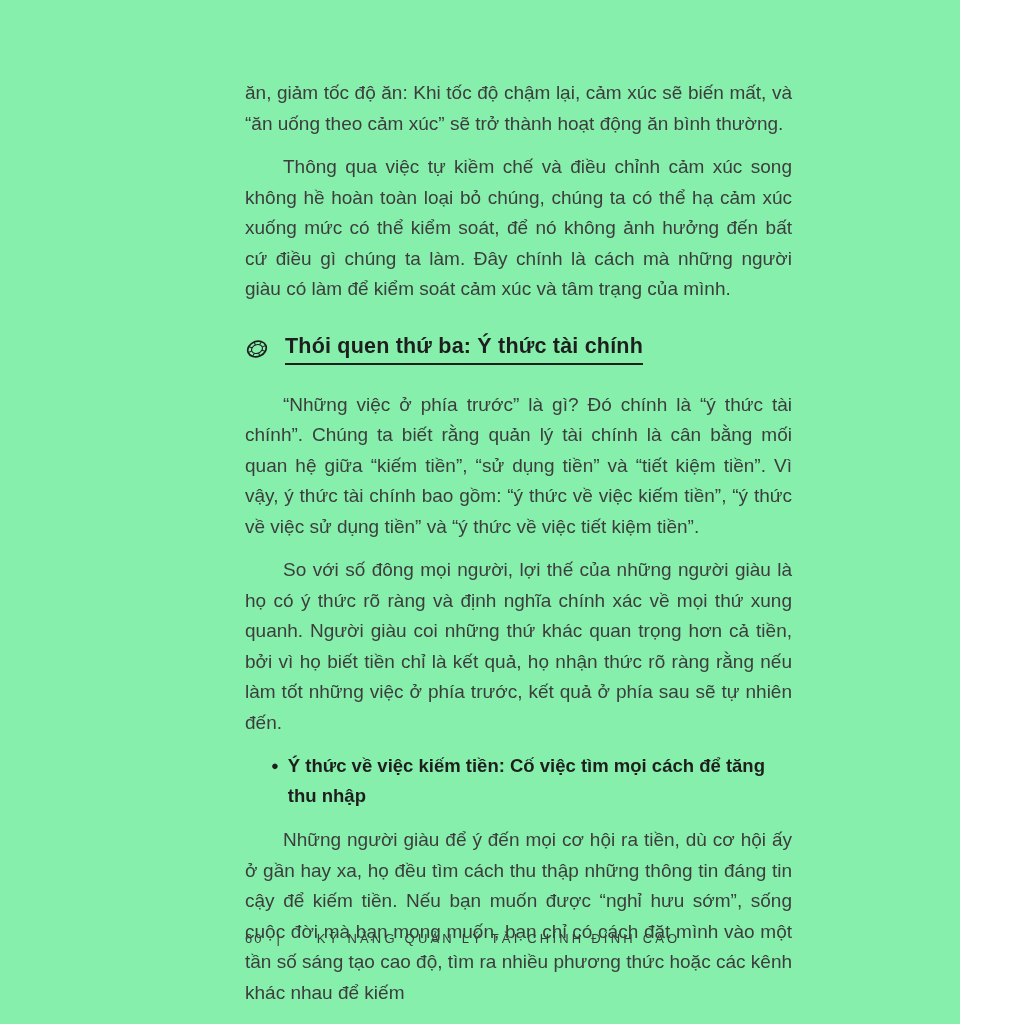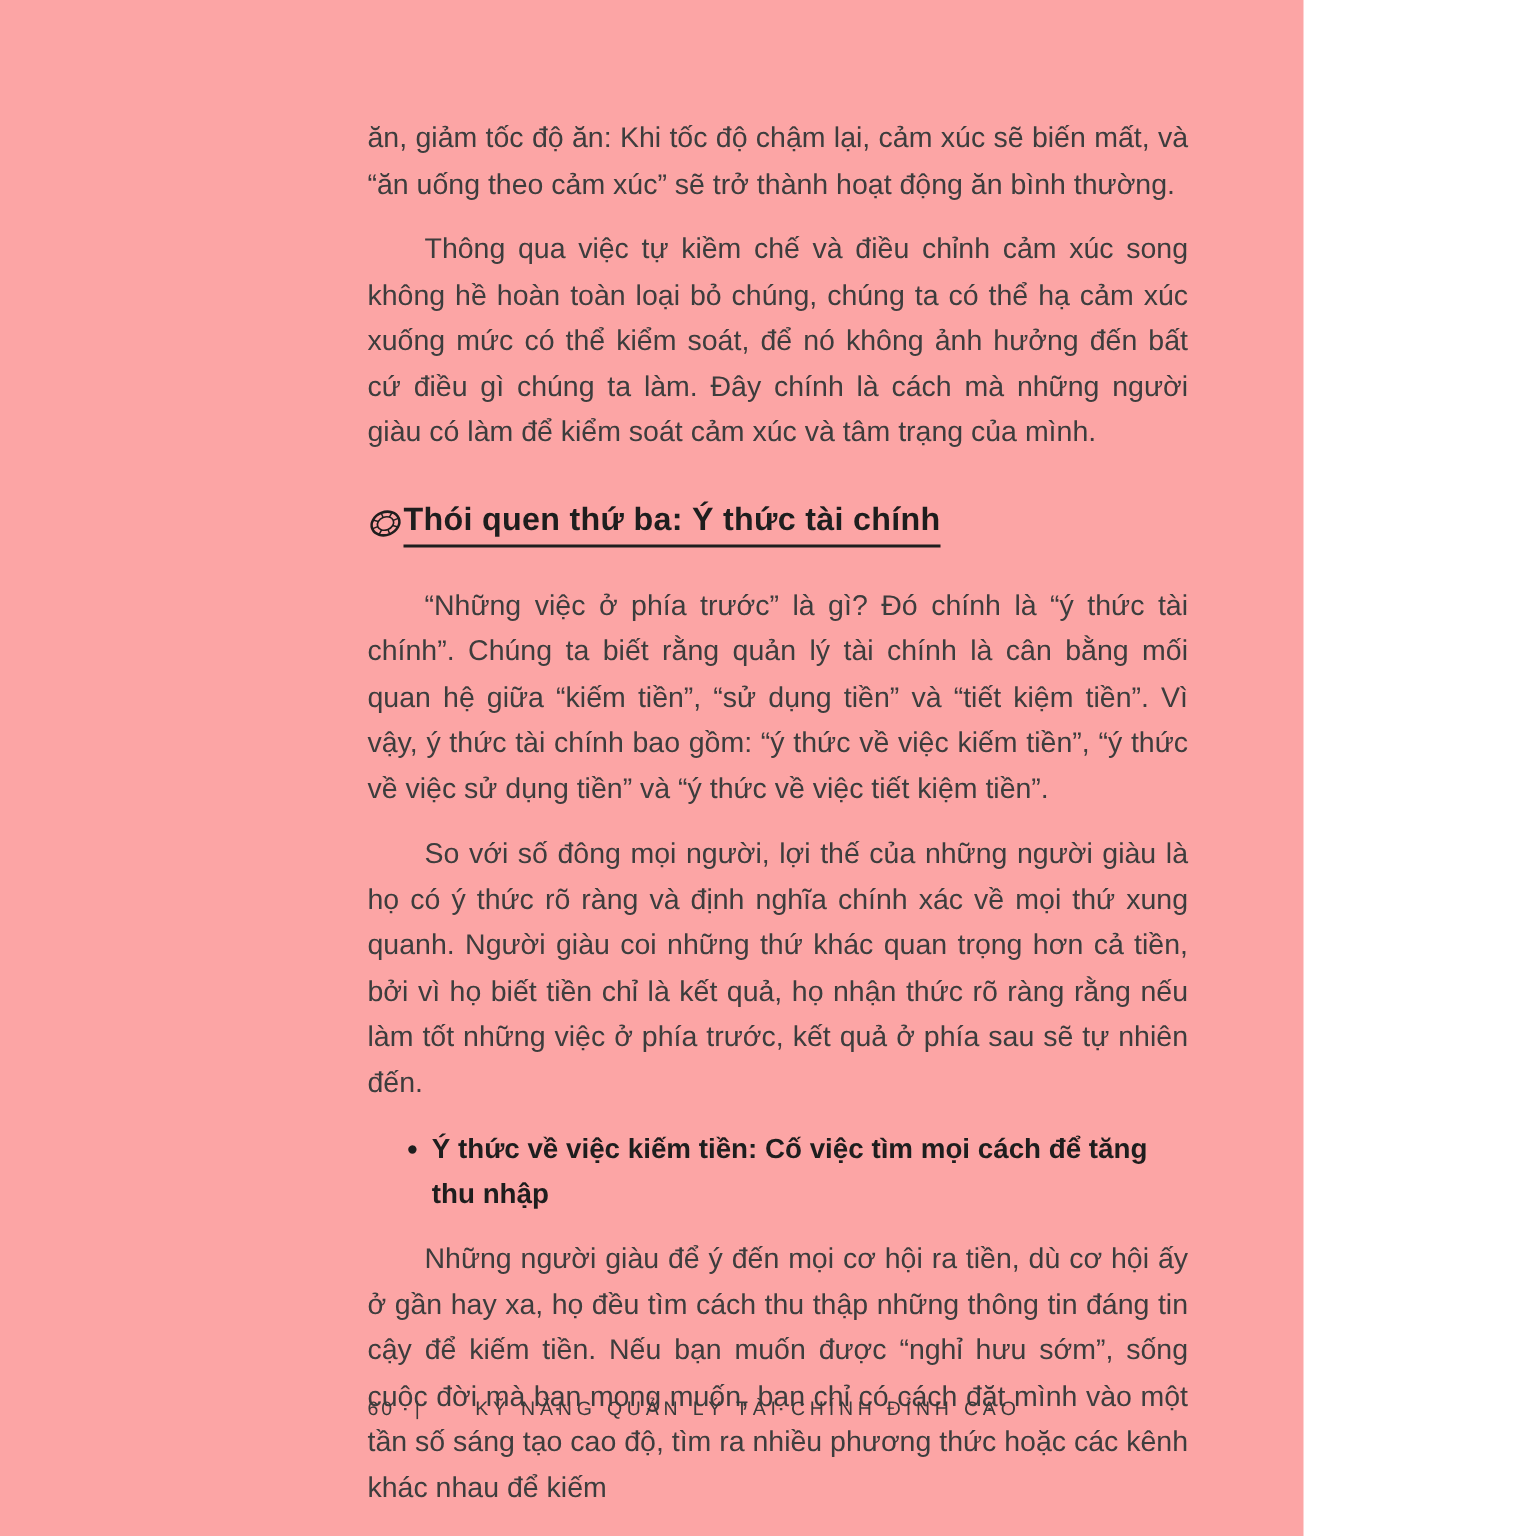--- a/index.html
+++ b/index.html
@@ -2,23 +2,23 @@
 <html lang="vi"><head>
 <meta charset="utf-8">
 <style>
   html, body {
     margin: 0;
     padding: 0;
     background: #ffffff;
   }
   .page {
     position: relative;
-    width: 869px;
+    width: 960px;
     height: 1024px;
-    background: #fca5a5;
+    background: #86efac;
     font-family: "Liberation Sans", "DejaVu Sans", sans-serif;
     color: #3d3d3d;
     overflow: hidden;
   }
   .content {
     position: absolute;
     left: 245px;
     top: 78px;
     width: 547px;
   }
@@ -29,21 +29,21 @@
     text-align: justify;
     text-indent: 38px;
     color: #3d3d3d;
   }
   .content p.no-indent {
     text-indent: 0;
   }
   .section-heading {
     display: flex;
     align-items: center;
-    gap: 0;
+    gap: 16px;
     margin: 29px 0 25px 0;
   }
   .section-heading .heading-text {
     font-size: 21.5px;
     font-weight: bold;
     color: #1e1e1e;
     border-bottom: 2.5px solid #1e1e1e;
     padding-bottom: 4px;
     letter-spacing: 0.2px;
   }

